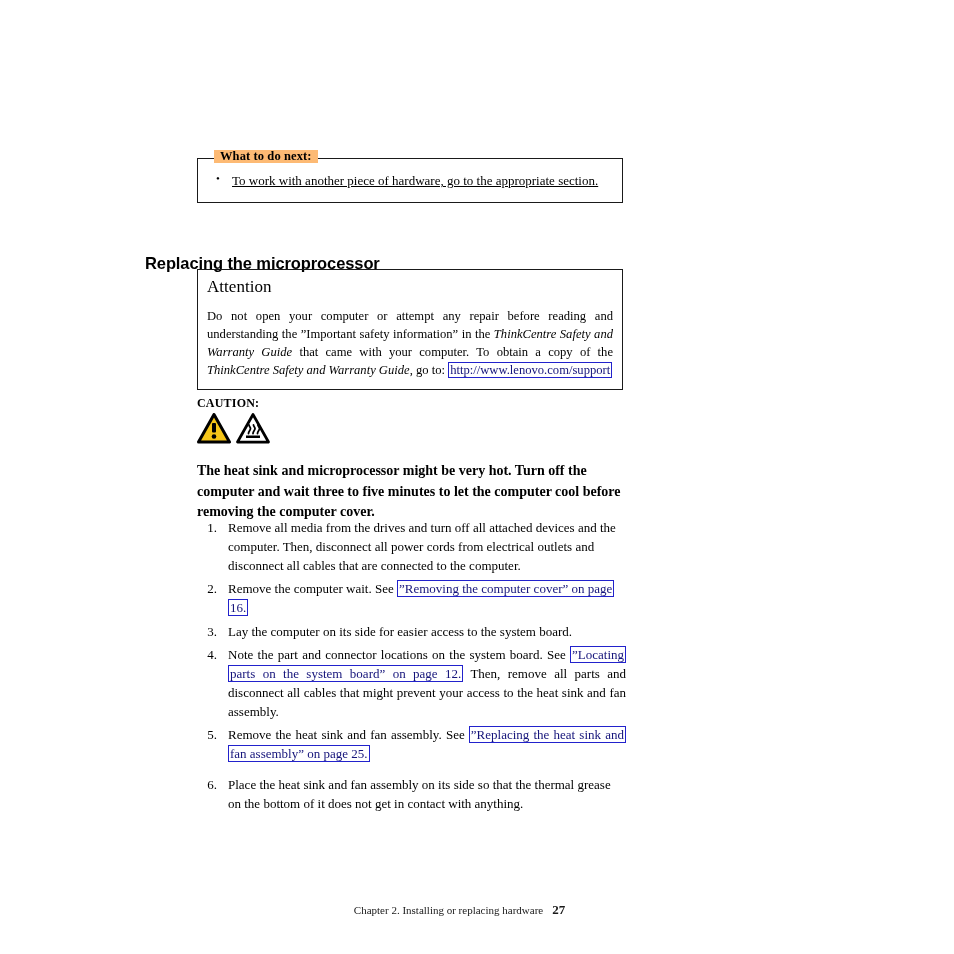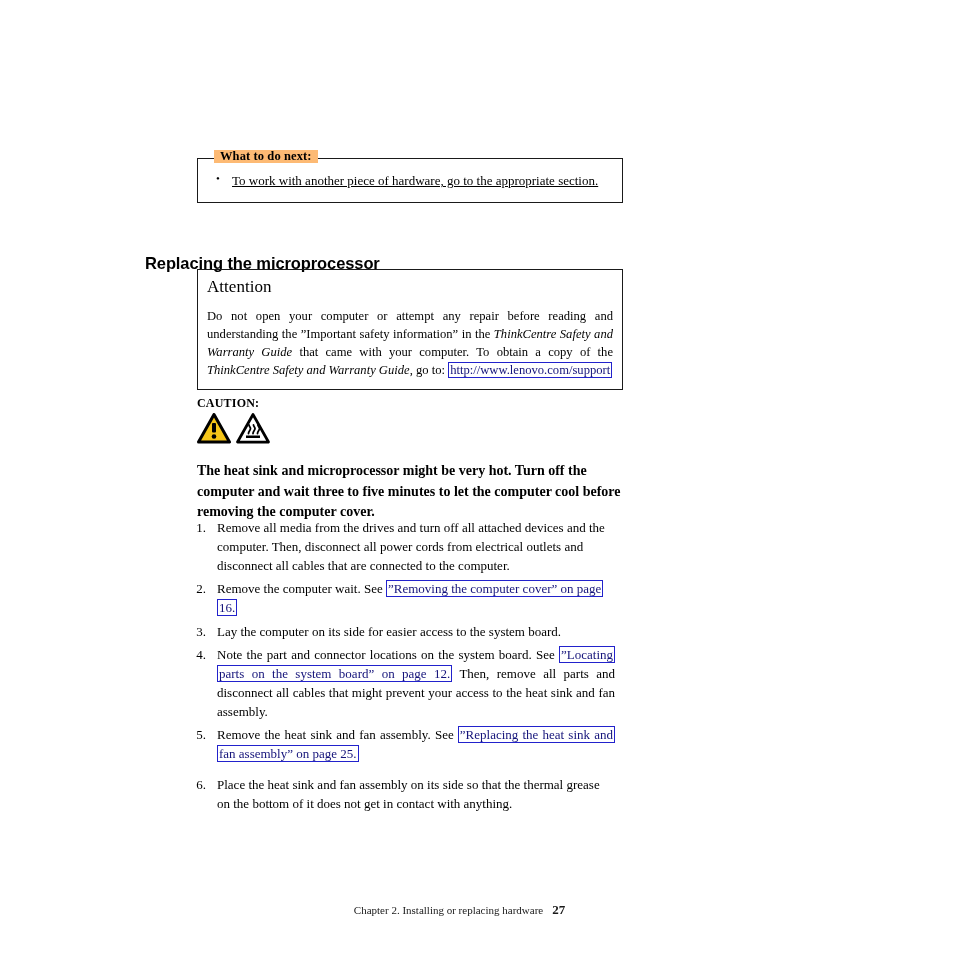--- a/index.html
+++ b/index.html
@@ -142,21 +142,21 @@
     position: absolute;
     left: 197px;
     top: 501px;
     width: 430px;
     font-size: 13px;
     line-height: 1.45;
   }
 
   ol.steps {
     position: absolute;
-    left: 189px;
+    left: 200px;
     top: 518px;
     width: 426px;
     list-style: none;
     margin: 0;
     padding: 0;
     counter-reset: step;
   }
   ol.steps > li {
     position: relative;
     padding-left: 28px;

